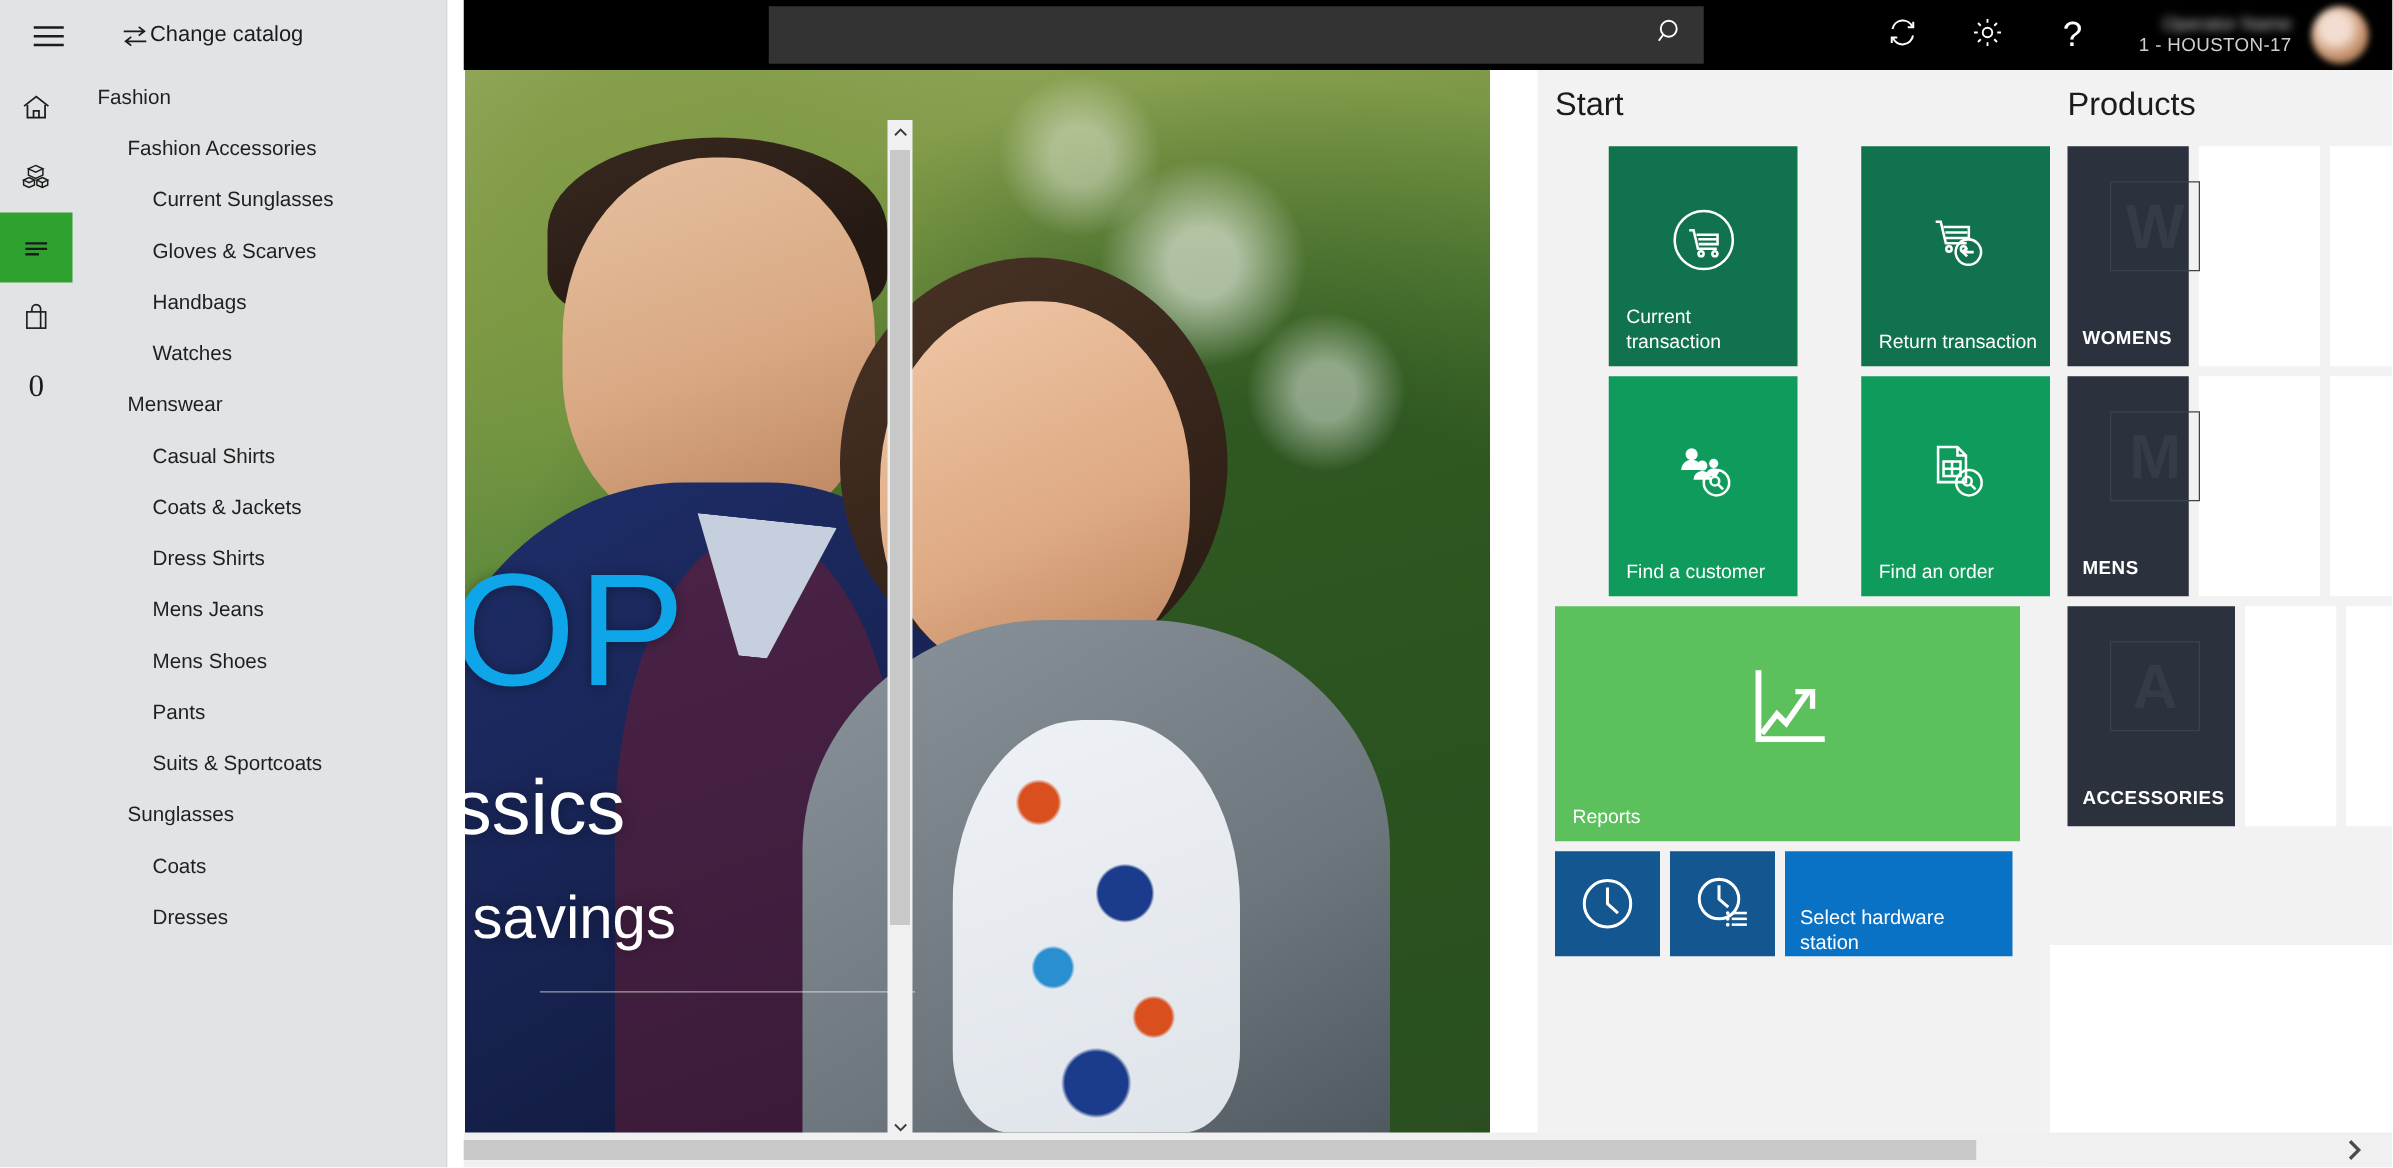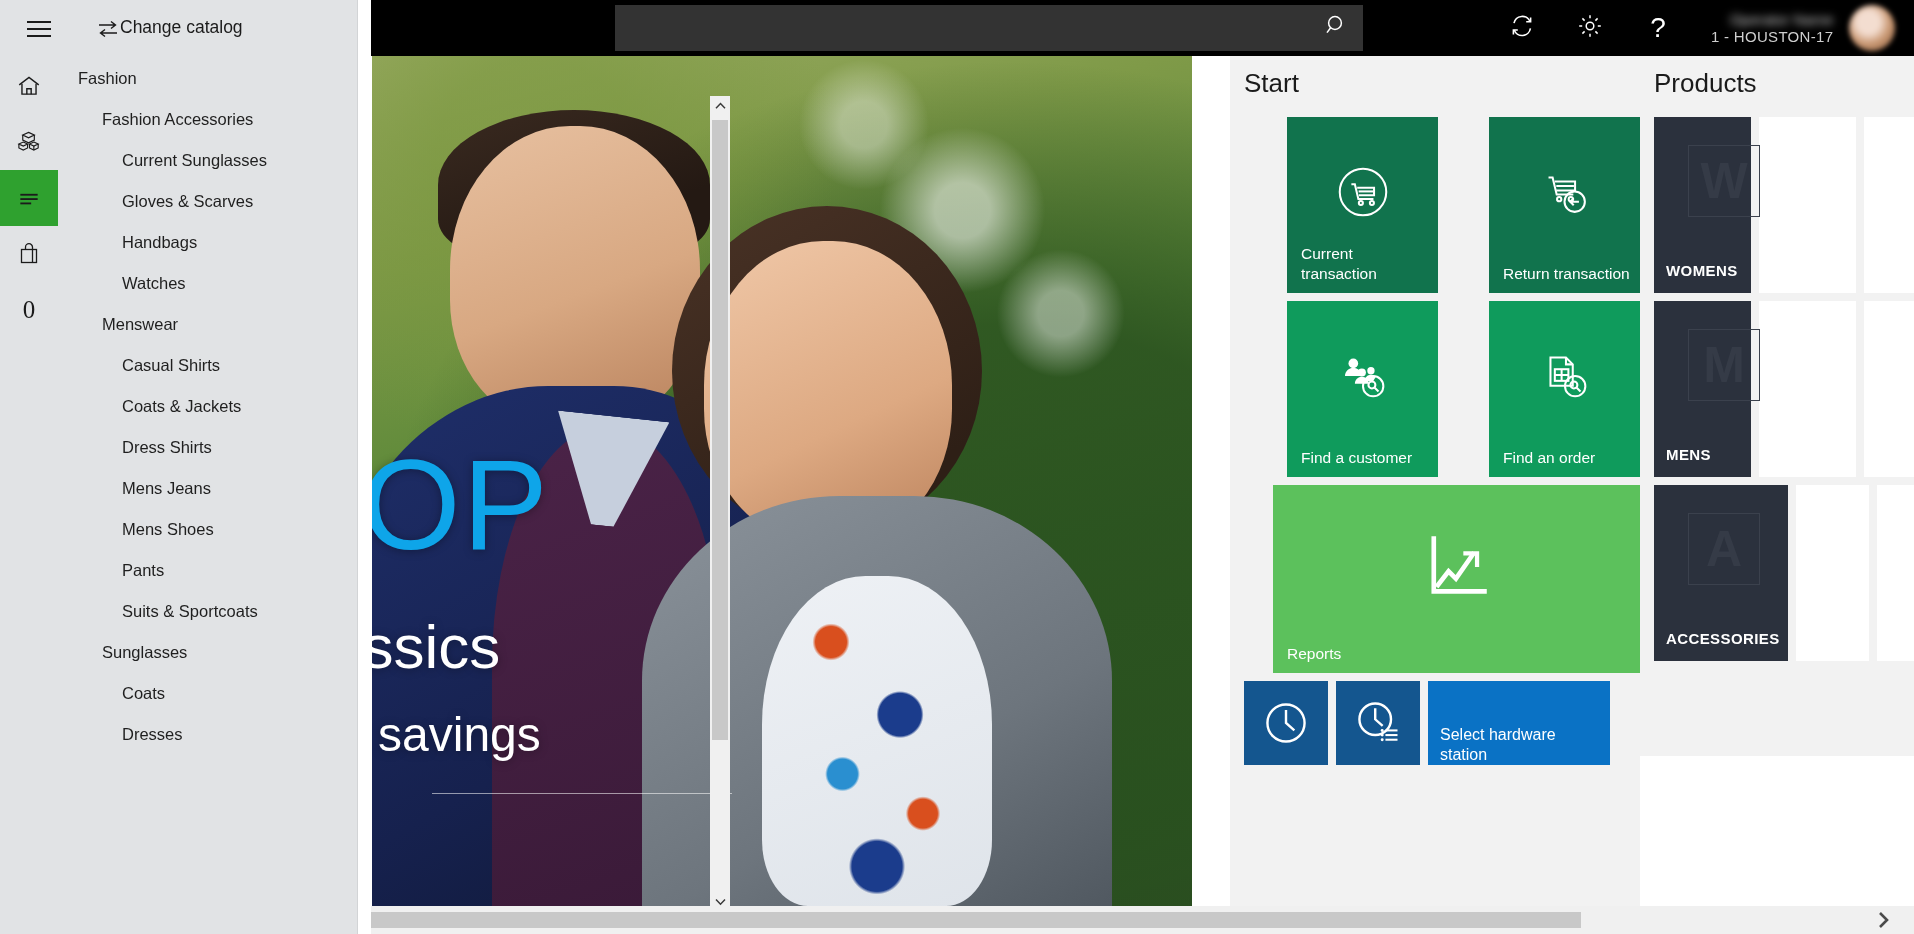--- a/index.html
+++ b/index.html
@@ -207,21 +207,21 @@
   .tile-ico {
     position: absolute; left: 0; right: 0; top: 0; bottom: 26px;
     display: flex; align-items: center; justify-content: center;
   }
   .tile-lbl {
     position: relative; z-index: 2;
     color: #fff; font-size: 15.5px; font-weight: 400;
     padding: 0 10px 10px 14px; line-height: 1.25;
   }
   .tile-md { width: 182px; height: 176px; margin-left: 43px; }
-  .tile-wide { width: 372px; height: 188px; margin-left: 29px; }
+  .tile-wide { width: 372px; height: 188px; }
   .tile-sm { width: 84px; height: 84px; }
   .tile-hw { width: 182px; height: 84px; display:flex; align-items:center;}
   .tile-hw .tile-lbl { padding: 0 12px; font-size: 16px; }
   .g-dark { background: #11734d; }
   .g-mid  { background: #0f9b5c; }
   .g-light{ background: #5cc15c; }
   .b-dark { background: #14568f; }
   .b-mid  { background: #0a72c5; }
 
   

